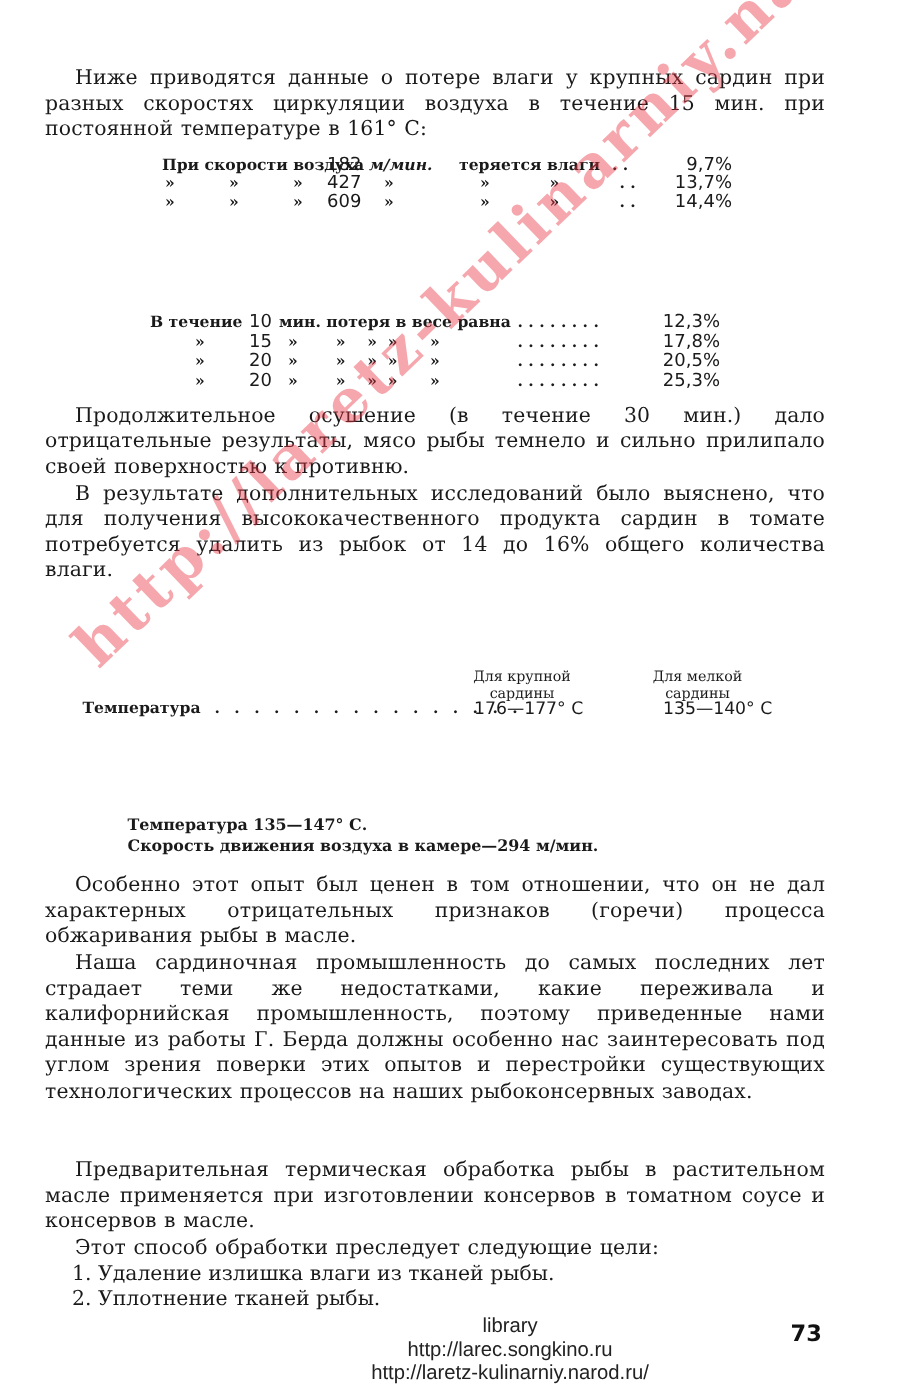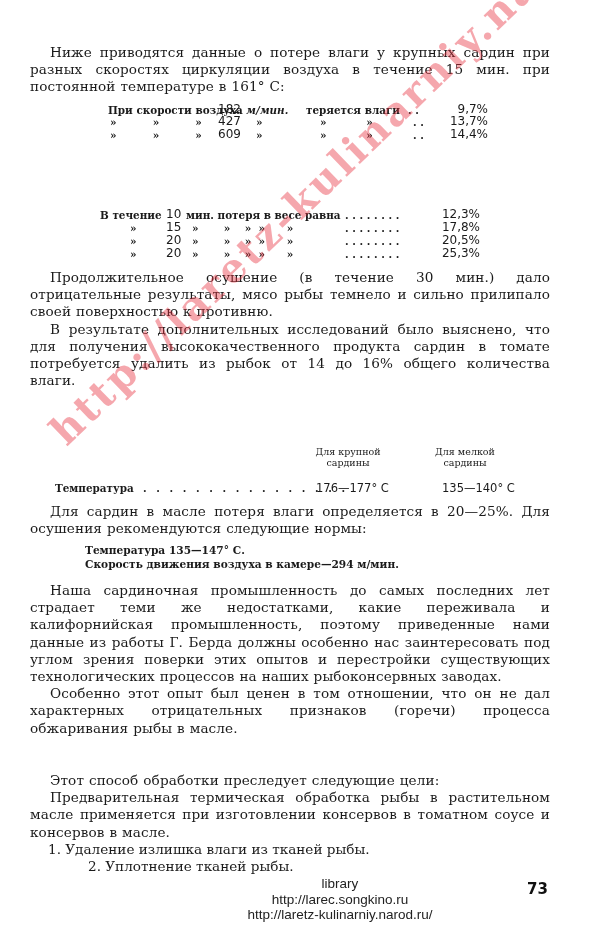--- a/index.html
+++ b/index.html
@@ -34,21 +34,21 @@
   .watermark {
     position: absolute; left: 0; top: 0; width: 600px; height: 928px; pointer-events: none; overflow: hidden;
   }
   .watermark span {
     position: absolute; left: 40px; top: 420px; transform-origin: 0 0; transform: rotate(-44deg);
     font-family: "DejaVu Serif", serif; font-weight: bold; font-size: 40px; color: #e8303e; opacity: 0.42;
     letter-spacing: 3px; white-space: nowrap;
   }
   .t3-header { position: absolute; font-size: 9.5px; line-height: 10.5px; text-align: center; font-weight: normal; }
   .t3 { position: absolute; left: 55px; top: 466px; font-size: 10.4px; line-height: 13.2px; font-weight: bold; }
-  .t3 .r { position: relative; height: 13.2px; width: 520px; margin-top: 16px; }
+  .t3 .r { position: relative; height: 13.2px; width: 520px; }
   .t3 .lbl { position: absolute; left: 0; }
   .t3 .dots { position: absolute; letter-spacing: 3px; }
   .t3 .v1 { position: absolute; left: 261px; font-family: "DejaVu Sans", sans-serif; font-weight: normal; font-size: 11.5px; }
   .t3 .v2 { position: absolute; left: 387px; font-family: "DejaVu Sans", sans-serif; font-weight: normal; font-size: 11.5px; }
   .num { font-family: "DejaVu Sans", sans-serif; font-weight: normal; font-size: 12px; }
 </style>
 </head>
 <body>
 
 <div class="page">
@@ -126,42 +126,39 @@
 
   <div class="t3">
     <div class="r">
       <span class="lbl">Температура</span>
       <span class="dots" style="left:88px;">. . . . . . . . . . . . . . . .</span>
       <span class="v1">176—177° С</span>
       <span class="v2">135—140° С</span>
     </div>
   </div>
 
-  <div class="text-col" style="top:503px;">
-    <p class="para indent">Для сардин в масле потеря влаги определяется в 20—25%. Для осушения рекомендуются следующие нормы:</p>
-  </div>
 
   <div class="norms">
     <div>Температура 135—147° С.</div>
     <div>Скорость движения воздуха в камере—294 м/мин.</div>
   </div>
 
   <div class="text-col" style="top:582px;">
+    <p class="para indent">Особенно этот опыт был ценен в том отношении, что он не дал характерных отрицательных признаков (горечи) процесса обжаривания рыбы в масле.</p>
     <p class="para indent">Наша сардиночная промышленность до самых последних лет страдает теми же недостатками, какие переживала и калифорнийская промышленность, поэтому приведенные нами данные из работы Г. Берда должны особенно нас заинтересовать под углом зрения поверки этих опытов и перестройки существующих технологических процессов на наших рыбоконсервных заводах.</p>
-    <p class="para indent">Особенно этот опыт был ценен в том отношении, что он не дал характерных отрицательных признаков (горечи) процесса обжаривания рыбы в масле.</p>
   </div>
 
 
   <div class="text-col" style="top:772px;">
+    <p class="para indent">Предварительная термическая обработка рыбы в растительном масле применяется при изготовлении консервов в томатном соусе и консервов в масле.</p>
     <p class="para indent">Этот способ обработки преследует следующие цели:</p>
-    <p class="para indent">Предварительная термическая обработка рыбы в растительном масле применяется при изготовлении консервов в томатном соусе и консервов в масле.</p>
   </div>
 
   <div class="list-item" style="top:841px;">1. Удаление излишка влаги из тканей рыбы.</div>
-  <div class="list-item" style="top:858px;margin-left:40px;">2. Уплотнение тканей рыбы.</div>
+  <div class="list-item" style="top:858px;">2. Уплотнение тканей рыбы.</div>
 
   <div class="footer">
     <div>library</div>
     <div>http://larec.songkino.ru</div>
     <div>http://laretz-kulinarniy.narod.ru/</div>
   </div>
 
   <div class="page-number">73</div>
 
   <div class="watermark">

